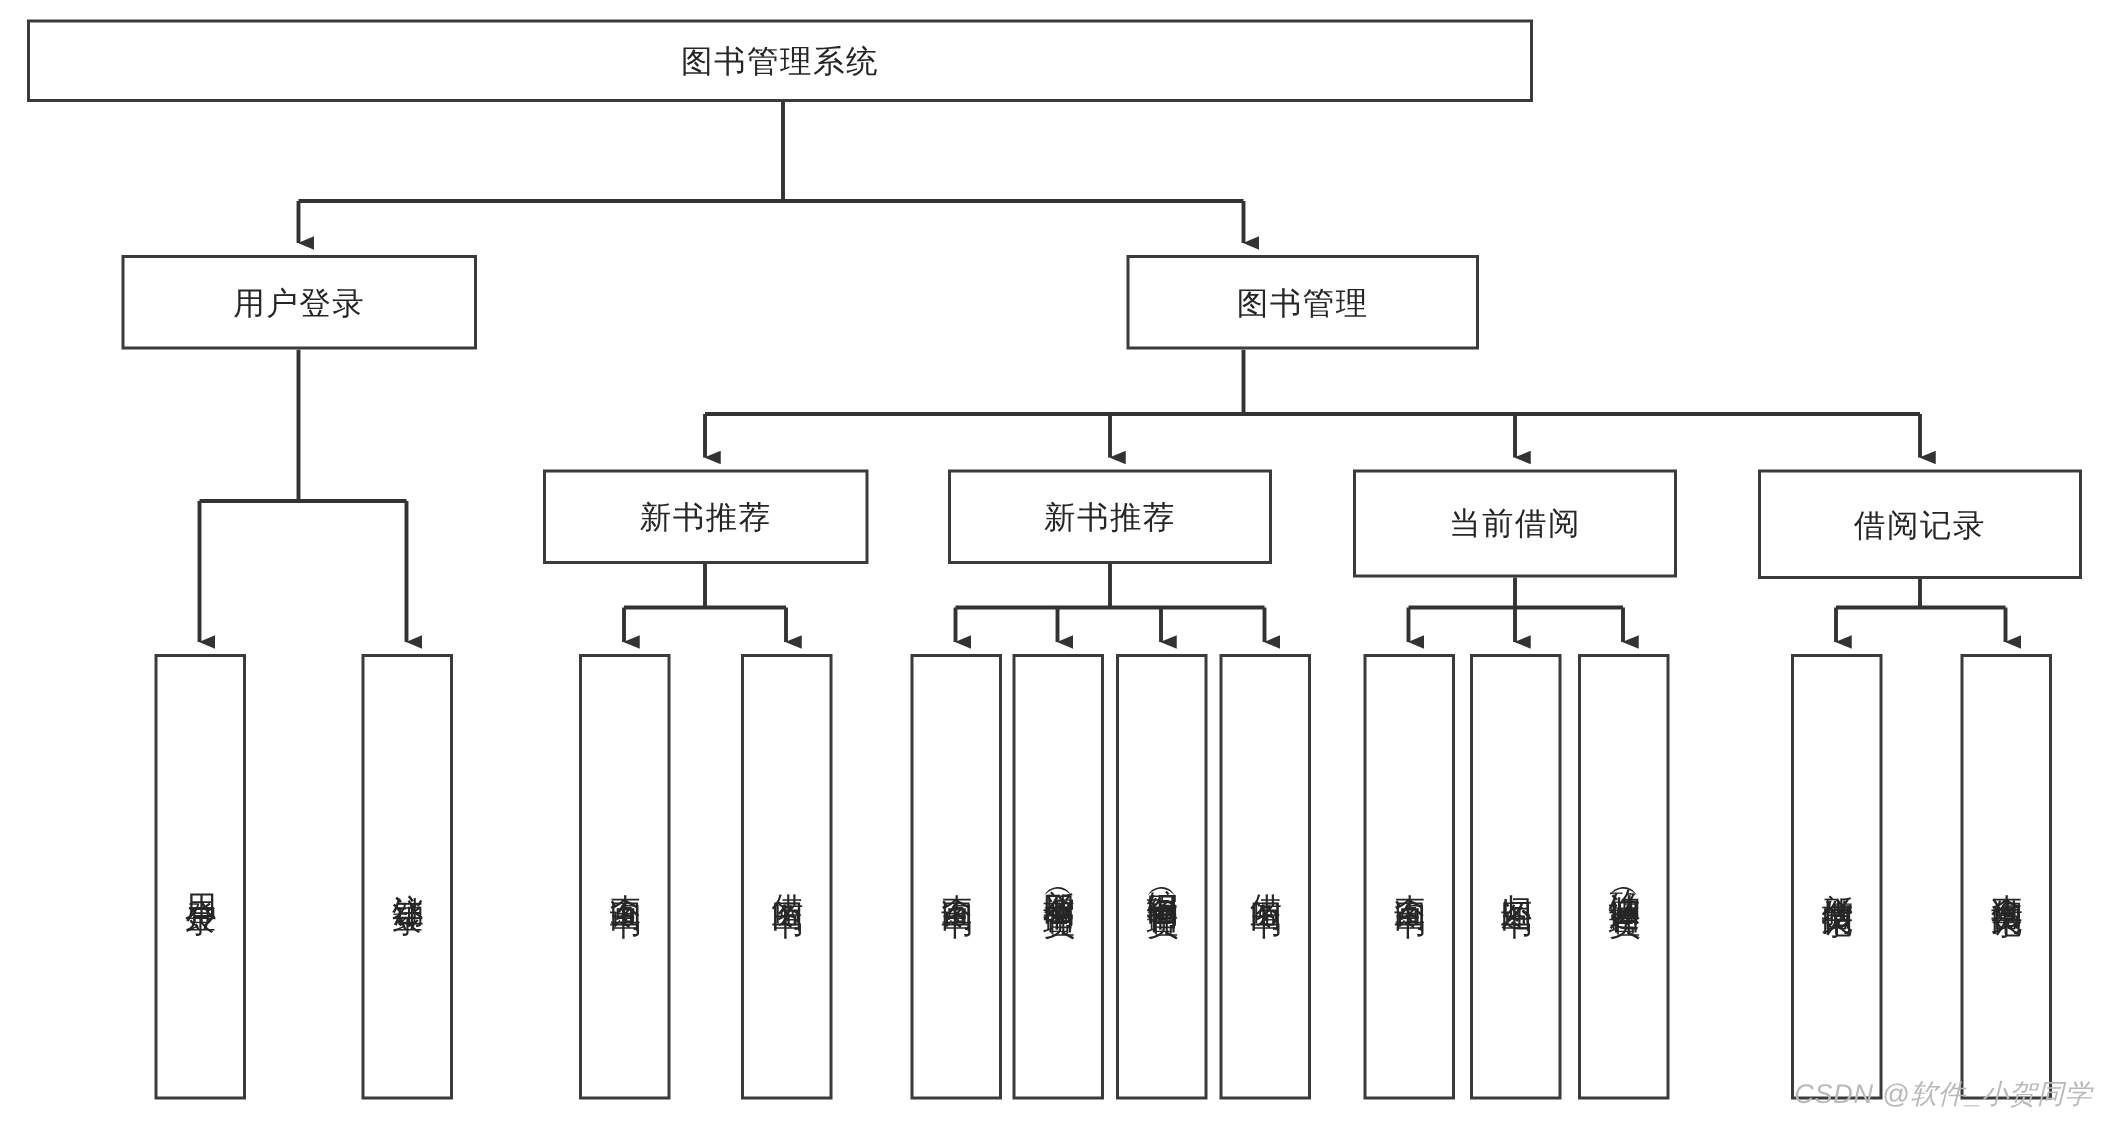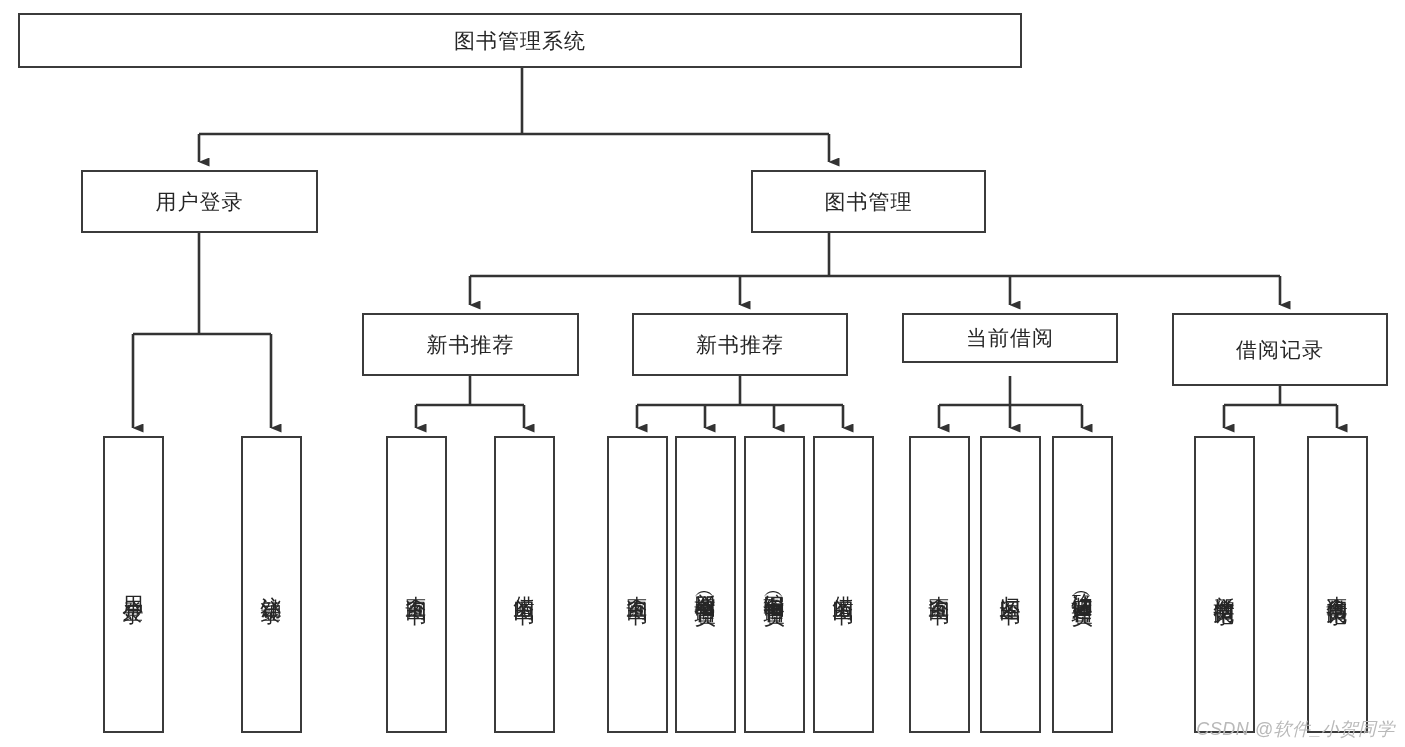--- a/index.html
+++ b/index.html
@@ -95,21 +95,21 @@
     </g>
   </svg>
 
   <div class="node horiz" style="left:18px;top:13px;width:1004px;height:55px;">图书管理系统</div>
 
   <div class="node horiz" style="left:81px;top:170px;width:237px;height:63px;">用户登录</div>
   <div class="node horiz" style="left:711px;top:170px;width:235px;height:63px;margin-left:40px;">图书管理</div>
 
   <div class="node horiz" style="left:362px;top:313px;width:217px;height:63px;">新书推荐</div>
   <div class="node horiz" style="left:632px;top:313px;width:216px;height:63px;">新书推荐</div>
-  <div class="node horiz" style="left:902px;top:313px;width:216px;height:50px;">当前借阅</div>
+  <div class="node horiz" style="left:902px;top:313px;width:216px;height:72px;">当前借阅</div>
   <div class="node horiz" style="left:1172px;top:313px;width:216px;height:73px;">借阅记录</div>
 
   <div class="node vert" style="left:103px;top:436px;width:61px;height:297px;">用户登录</div>
   <div class="node vert" style="left:241px;top:436px;width:61px;height:297px;">注销登录</div>
 
   <div class="node vert" style="left:386px;top:436px;width:61px;height:297px;">查询图书</div>
   <div class="node vert" style="left:494px;top:436px;width:61px;height:297px;">借阅图书</div>
 
   <div class="node vert" style="left:607px;top:436px;width:61px;height:297px;">查询图书</div>
   <div class="node vert tall" style="left:675px;top:436px;width:61px;height:297px;">新增图书（管理员）</div>

